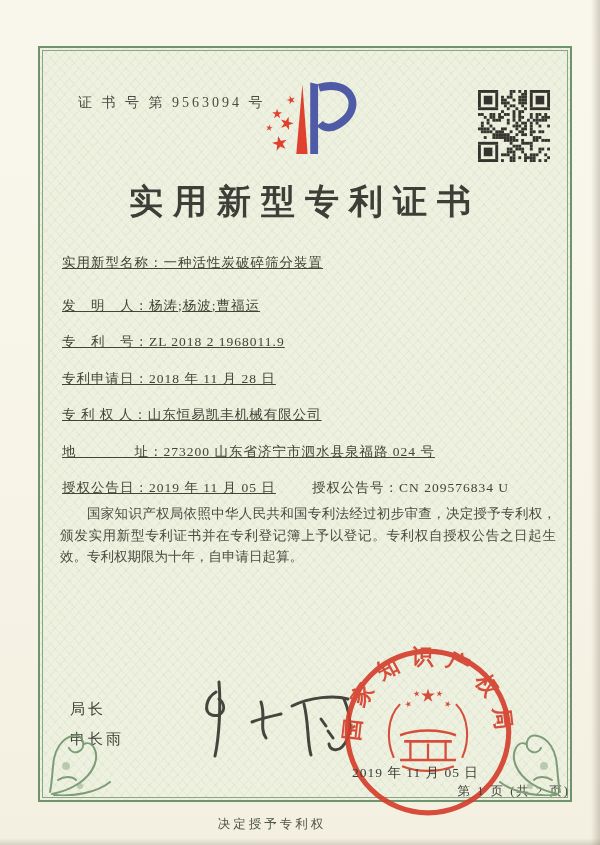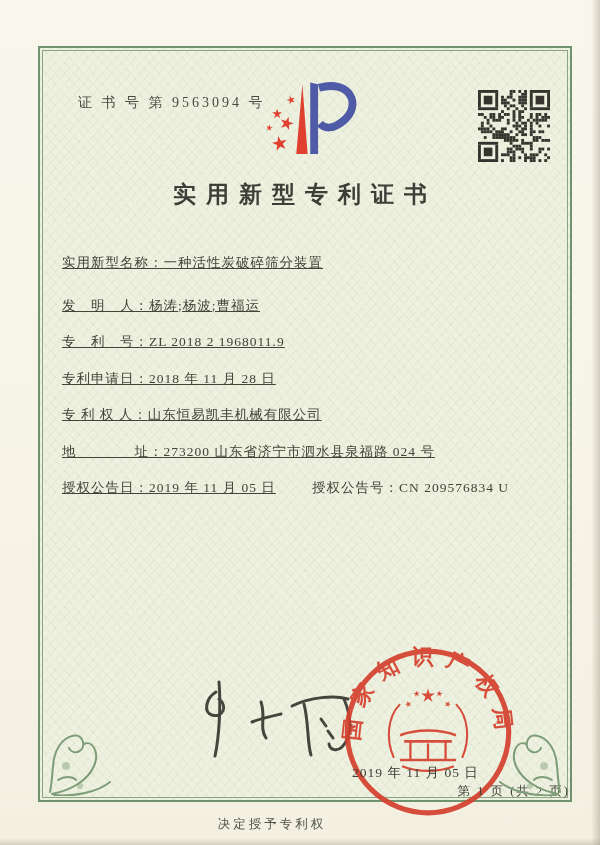--- a/index.html
+++ b/index.html
@@ -30,21 +30,21 @@
   .cert-no{position:absolute;left:22px;top:46px;font-size:14px;letter-spacing:3px;color:#4a4b43;margin-left:16px;}
 
   .logo{position:absolute;left:50%;transform:translateX(-50%);top:24px;width:122px;height:110px;}
   .logo-red{fill:var(--logo-red,#e0402f);}
   .logo-blue{fill:var(--logo-blue,#4f5ba6);}
   .logo-blue-stroke{stroke:var(--logo-blue,#4f5ba6);fill:none;}
 
   .qr{position:absolute;right:20px;top:42px;width:72px;height:72px;}
 
   .title{position:absolute;left:0;right:0;top:131px;text-align:center;
-    font-size:23px;font-weight:bold;letter-spacing:10px;color:#3d3e37;}
+    font-size:34px;font-weight:bold;letter-spacing:10px;color:#3d3e37;}
 
   .fields{position:absolute;left:22px;right:18px;top:206px;font-size:13.5px;color:#434439;text-decoration:underline;}
   .field-row{height:36.5px;position:relative;line-height:18px;}
   .field-row.first{margin-bottom:6px;}
   .flabel{white-space:pre;letter-spacing:1px;}
   .fvalue{letter-spacing:1px;}
   .grant-pair2{position:absolute;left:250px;top:0;}
 
   .paragraphs{position:absolute;left:20px;width:496px;top:455px;
     font-size:13.5px;line-height:21.5px;color:#4b4c42;text-align:justify;}
@@ -336,22 +336,27 @@
       </div>
       <div class="field-row">
         <span class="flabel">授权公告日：</span><span class="fvalue">2019 年 11 月 05 日</span>
         <span class="grant-pair2">
           <span class="flabel">授权公告号：</span><span class="fvalue">CN 209576834 U</span>
         </span>
       </div>
     </div>
 
     <div class="paragraphs">
+      <p>国家知识产权局依照中华人民共和国专利法经过初步审查，决定授予专利权，颁发实用新型专利证书并在专利登记簿上予以登记。专利权自授权公告之日起生效。专利权期限为十年，自申请日起算。</p>
     </div>
 
+    <div class="signer">
+      <div>局长</div>
+      <div>申长雨</div>
+    </div>
 
     <svg class="signature" viewBox="0 0 180 84">
       <path d="M38,16 C28,22 25,36 34,39 C45,42 50,30 41,23"></path>
       <path d="M41,6 C43,30 41,62 37,80"></path>
       <path d="M83,26 C88,40 81,52 88,62"></path>
       <path d="M74,46 C84,42 94,40 103,38"></path>
       <path d="M114,30 C132,21 156,19 170,23"></path>
       <path d="M126,28 C131,48 129,66 133,79"></path>
       <path d="M166,23 C175,44 173,62 164,71 C159,76 152,74 151,68"></path>
       <path d="M143,43 L148,50"></path>

